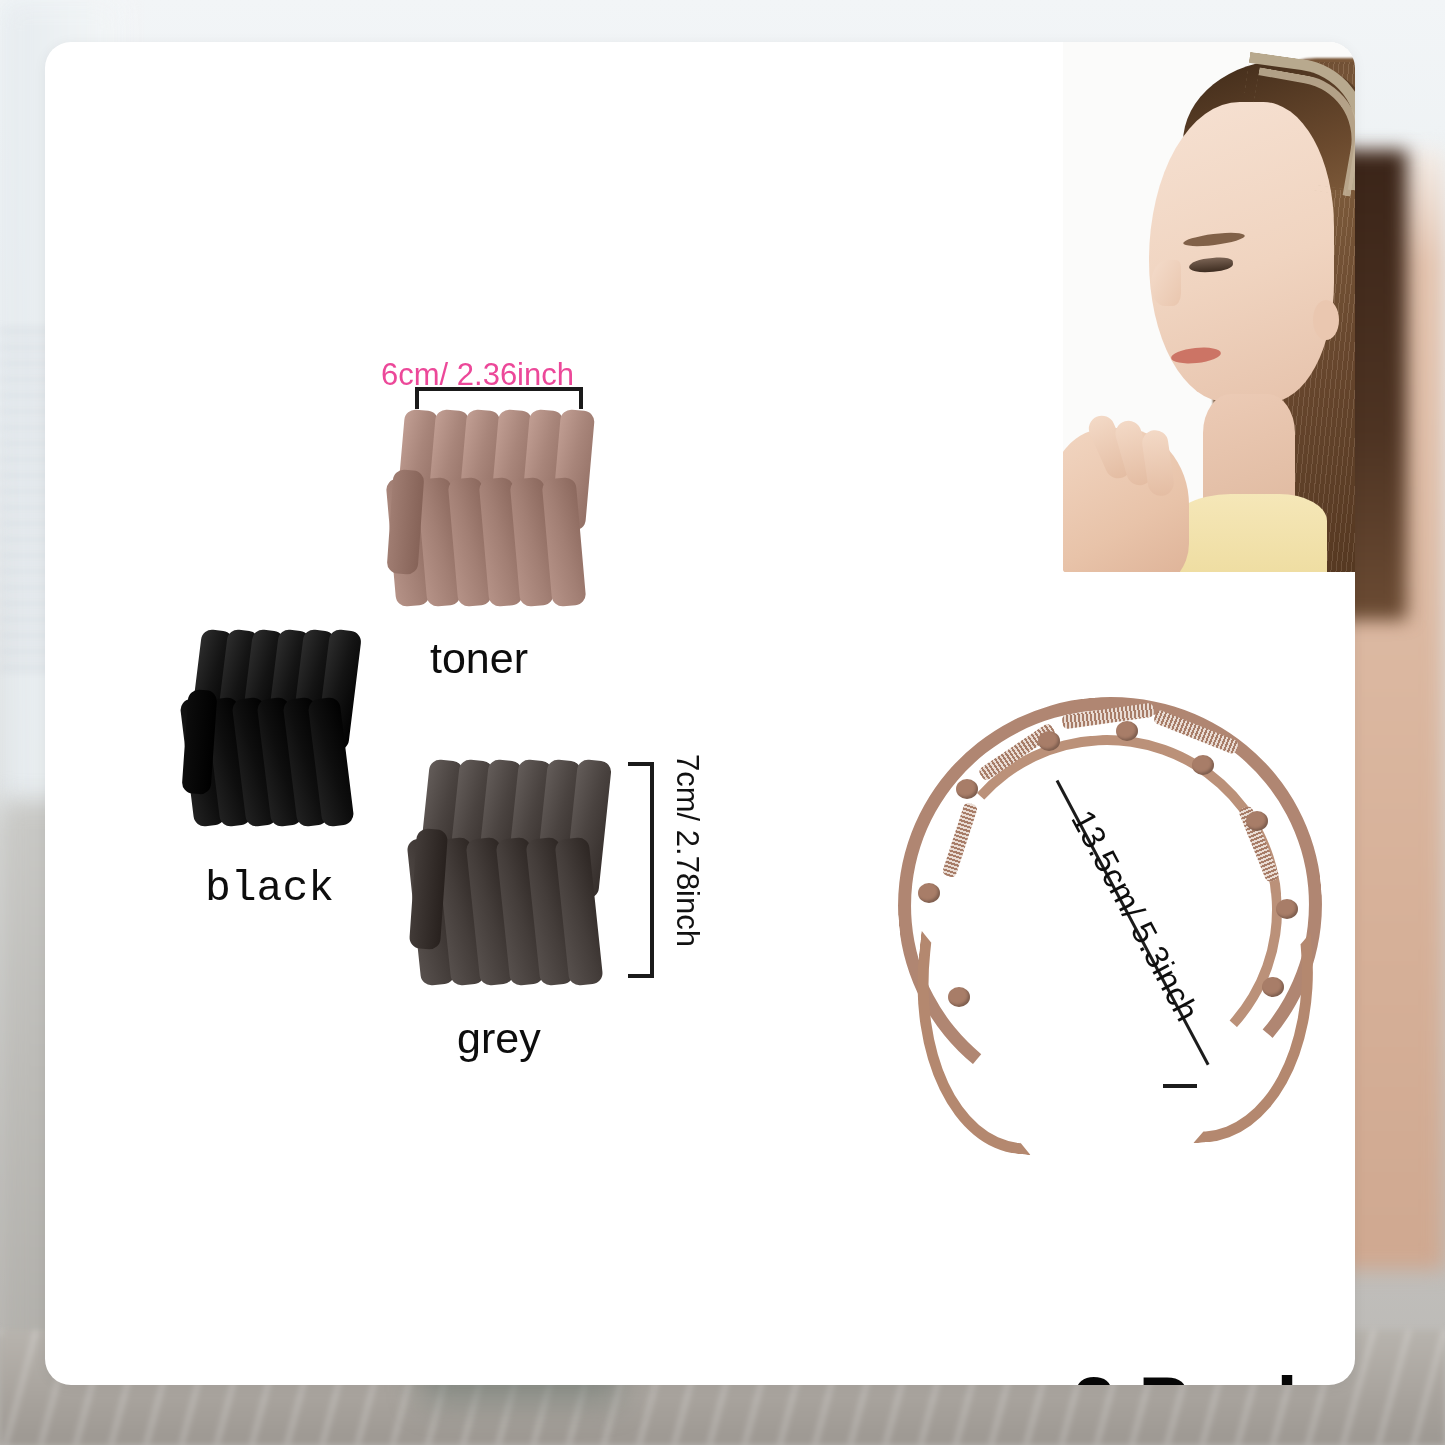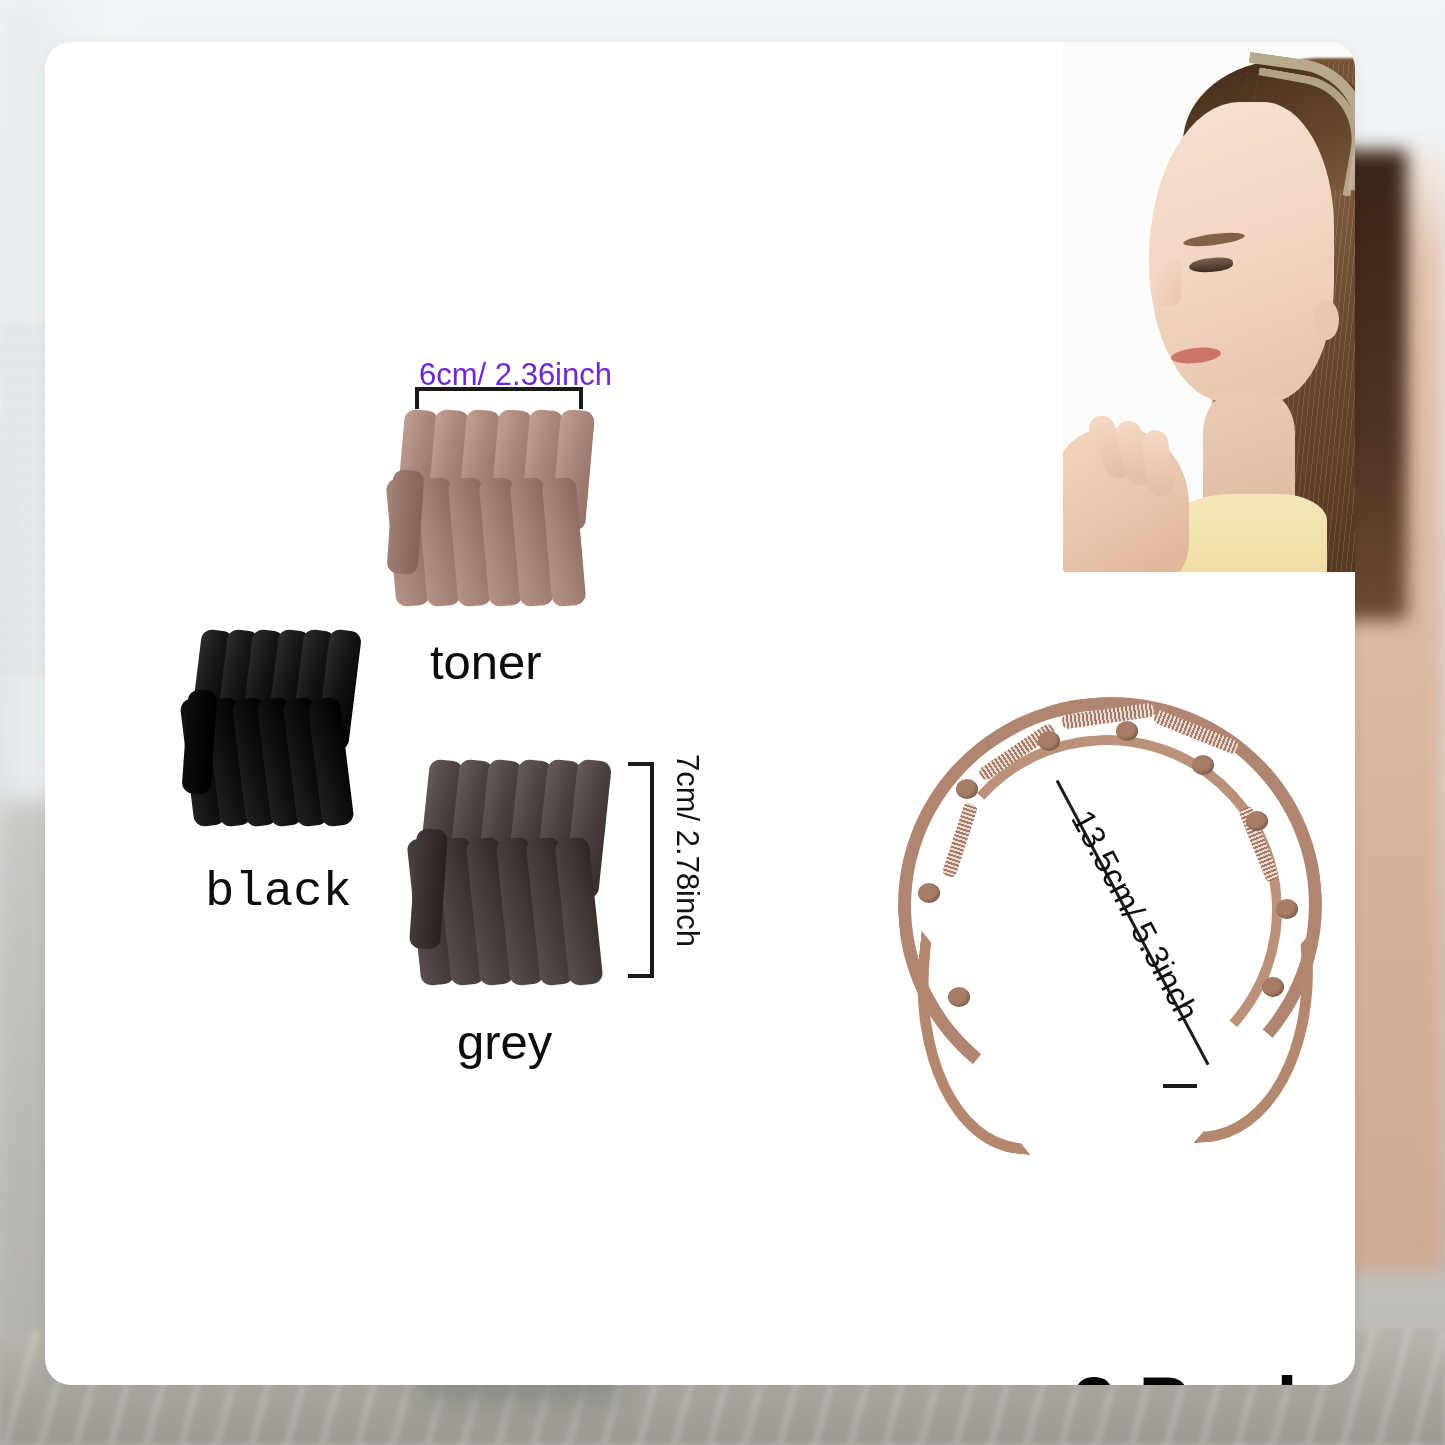--- a/index.html
+++ b/index.html
@@ -248,23 +248,22 @@
   .cluster { position: absolute; }
   .bar {
     position: absolute;
     border-radius: 11px;
   }
 
   
   .dim-label {
     position: absolute;
     font-size: 31px;
-    color: #6d28d9;
-    white-space: nowrap;
-    margin-left: 38px;
+    color: #ec4899;
+    white-space: nowrap;
   }
   .bracket-h {
     position: absolute;
     border-top: 4px solid #1a1a1a;
     border-left: 4px solid #1a1a1a;
     border-right: 4px solid #1a1a1a;
   }
   .bracket-v {
     position: absolute;
     border-right: 4px solid #1a1a1a;
@@ -275,21 +274,21 @@
     position: absolute;
     font-size: 31px;
     color: #111111;
     white-space: nowrap;
     transform-origin: left top;
     transform: rotate(90deg);
   }
 
   .color-label {
     position: absolute;
-    font-size: 49px;
+    font-size: 43px;
     color: #0d0d0d;
     white-space: nowrap;
   }
 
   .thickness {
     position: absolute;
     left: 228px; top: 1158px;
     font-size: 40px;
     color: #111111;
     white-space: nowrap;

